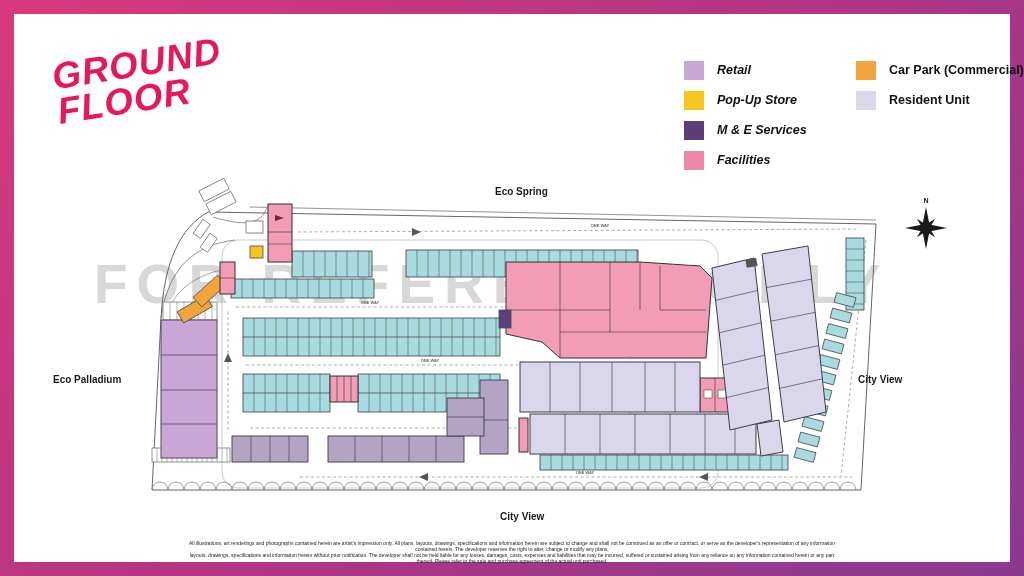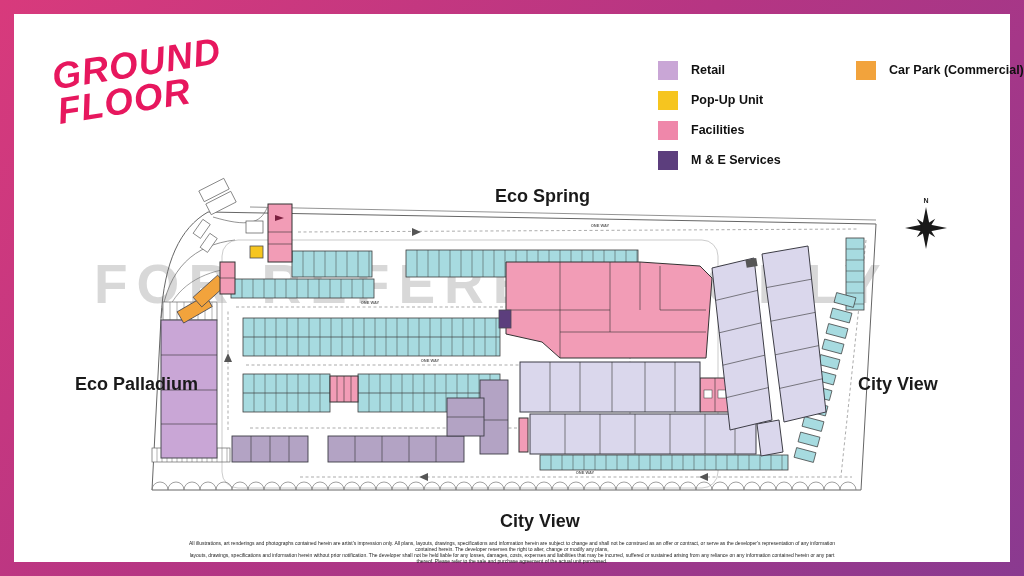--- a/index.html
+++ b/index.html
@@ -11,28 +11,28 @@
   body{width:1024px;height:576px;font-family:"Liberation Sans",sans-serif;}
   .frame{position:relative;width:1024px;height:576px;
          background:linear-gradient(135deg,#D83A7C 0%,#B63583 45%,#8A3A90 100%);}
   .canvas{position:absolute;inset:14px;background:#ffffff;}
   .title{position:absolute;left:54px;top:46px;transform:rotate(-9deg);
          color:var(--c-title);font-weight:bold;font-style:italic;
          font-size:37px;line-height:0.95;letter-spacing:1px;}
   .watermark{position:absolute;left:94px;top:252px;white-space:nowrap;
          font-size:55px;font-weight:bold;color:#D8D8D8;letter-spacing:9px;}
   .legend-col{position:absolute;top:55px;}
-  .legend-col.one{left:658px;}
+  .legend-col.one{left:684px;font-style:italic;}
   .legend-col.two{left:856px;}
   .legend-item{display:flex;align-items:center;height:30px;}
   .swatch{width:20px;height:19px;margin-right:13px;flex:0 0 auto;}
   .legend-label{font-size:12.5px;font-weight:bold;color:#111;white-space:nowrap;}
-  .maplabel{position:absolute;font-size:18px;font-weight:bold;color:#1a1a1a;white-space:nowrap;}
+  .maplabel{position:absolute;font-size:10px;font-weight:bold;color:#1a1a1a;white-space:nowrap;}
   .lbl-top{left:495px;top:186px;}
-  .lbl-left{left:75px;top:374px;}
+  .lbl-left{left:53px;top:374px;}
   .lbl-right{left:858px;top:374px;}
   .lbl-bottom{left:500px;top:511px;}
   .disclaimer{position:absolute;left:186px;top:540px;width:652px;text-align:center;
          font-size:5px;line-height:6px;color:#222;}
   svg#plan{position:absolute;left:0;top:0;pointer-events:none;}
   svg text{font-family:"Liberation Sans",sans-serif;}
   .f-retail{fill:var(--c-retail);stroke:var(--ink);stroke-width:1;}
   .f-popup{fill:var(--c-popup);stroke:var(--ink);stroke-width:.8;}
   .f-me{fill:var(--c-me);stroke:var(--ink);stroke-width:.8;}
   .f-fac{fill:var(--c-fac);stroke:#333;stroke-width:1;}
@@ -336,35 +336,39 @@
     <div>FLOOR</div>
   </div>
 
   <div class="legend-col one">
     <div class="legend-item">
       <div class="swatch" style="background: rgb(201, 166, 214);"></div>
       <span class="legend-label">Retail</span>
     </div>
     <div class="legend-item">
       <div class="swatch" style="background: rgb(246, 197, 31);"></div>
-      <span class="legend-label">Pop-Up Unit</span>
+      <span class="legend-label">Pop-Up Store</span>
+    </div>
+    <div class="legend-item">
+      <div class="swatch" style="background: rgb(92, 62, 125);"></div>
+      <span class="legend-label">M &amp; E Services</span>
     </div>
     <div class="legend-item">
       <div class="swatch" style="background: rgb(239, 135, 170);"></div>
       <span class="legend-label">Facilities</span>
     </div>
-    <div class="legend-item">
-      <div class="swatch" style="background: rgb(92, 62, 125);"></div>
-      <span class="legend-label">M &amp; E Services</span>
-    </div>
   </div>
   <div class="legend-col two">
     <div class="legend-item">
       <div class="swatch" style="background: rgb(242, 163, 60);"></div>
       <span class="legend-label">Car Park (Commercial)</span>
+    </div>
+    <div class="legend-item">
+      <div class="swatch" style="background: rgb(218, 215, 236);"></div>
+      <span class="legend-label">Resident Unit</span>
     </div>
   </div>
 
   <div class="maplabel lbl-top">Eco Spring</div>
   <div class="maplabel lbl-left">Eco Palladium</div>
   <div class="maplabel lbl-right">City View</div>
   <div class="maplabel lbl-bottom">City View</div>
 
   <div class="disclaimer">
     <div>All illustrations, art renderings and photographs contained herein are artist's impression only. All plans, layouts, drawings, specifications and information herein are subject to change and shall not be construed as an offer or contract, or serve as the developer's representation of any information contained herein. The developer reserves the right to alter, change or modify any plans,</div>

